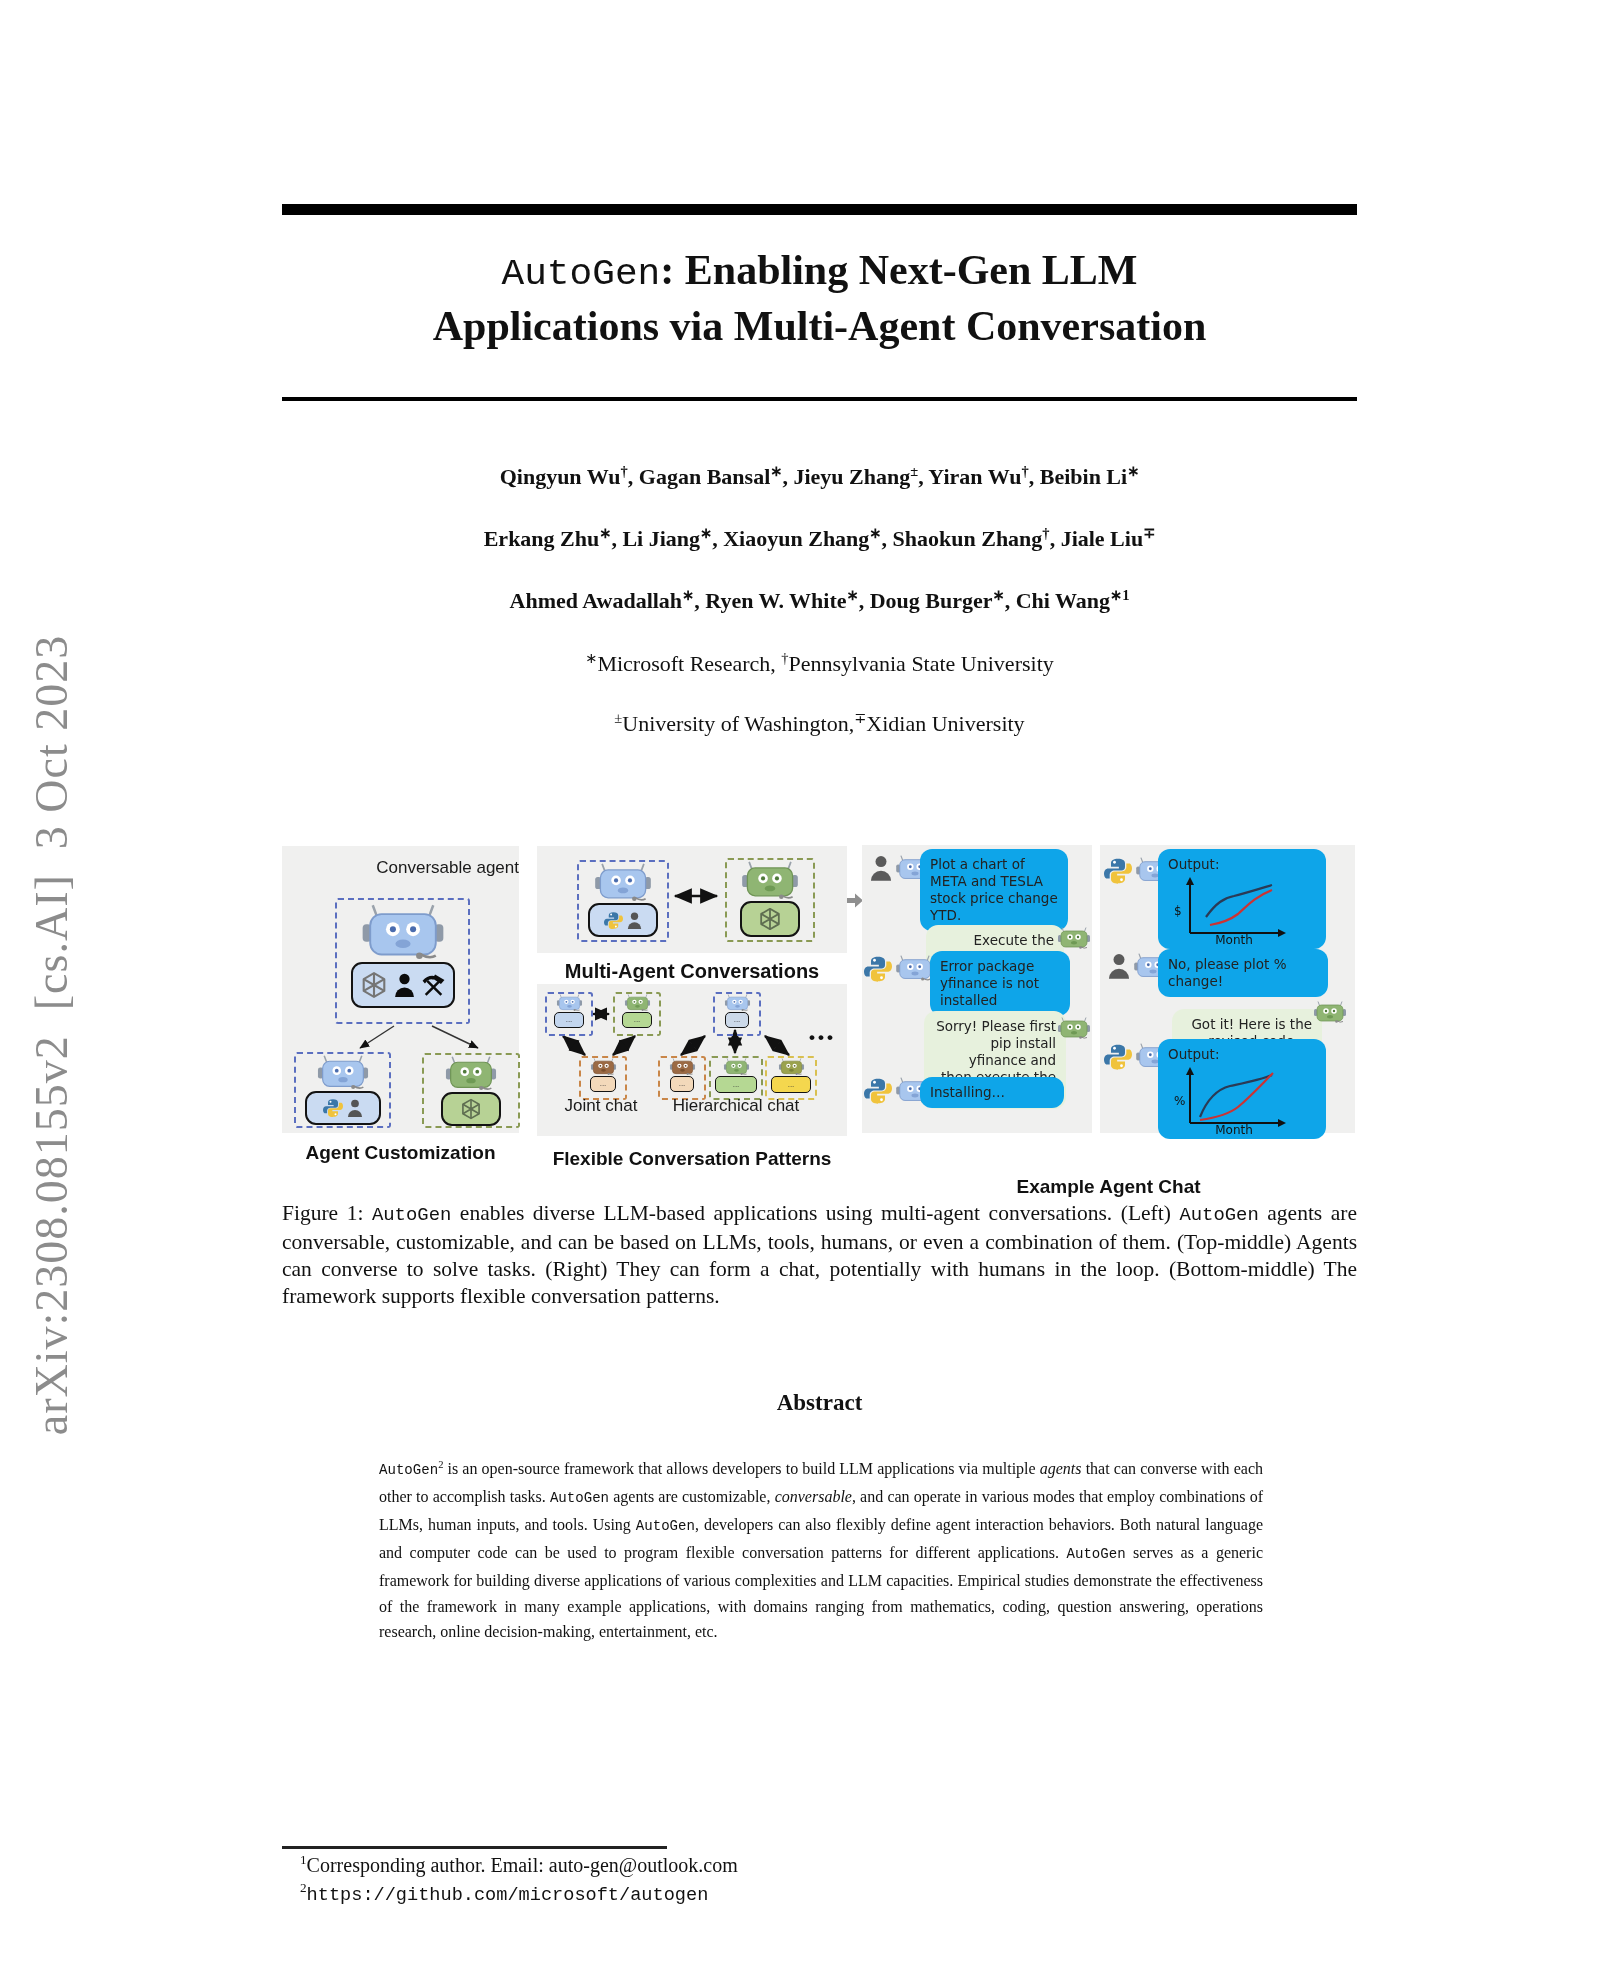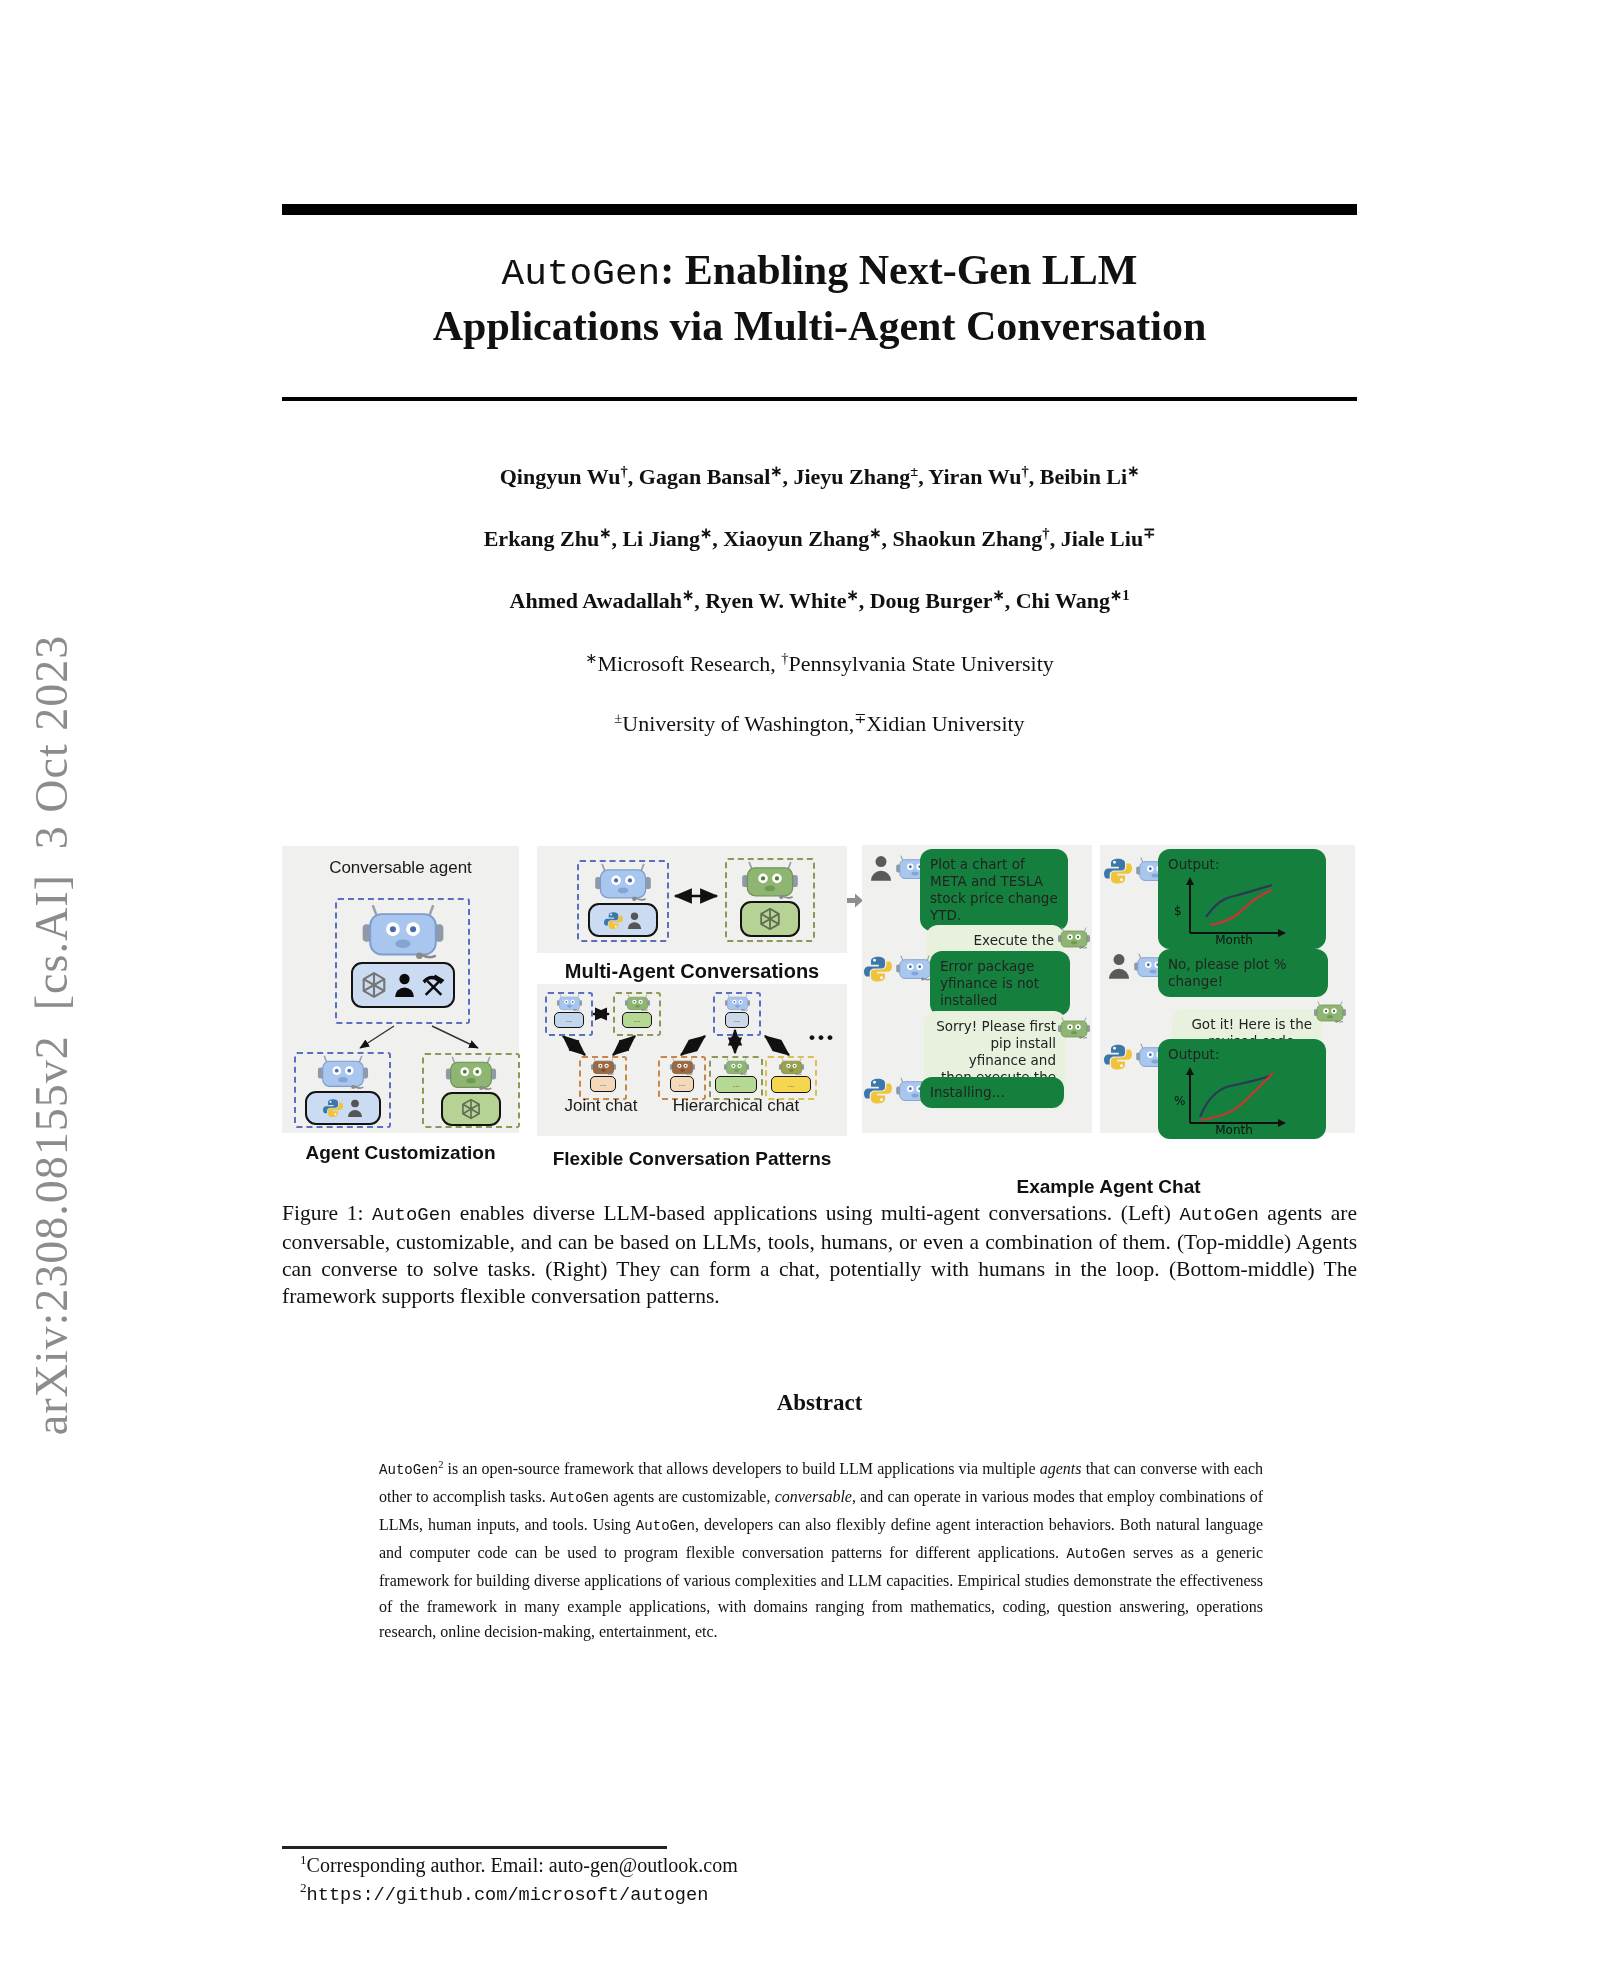--- a/index.html
+++ b/index.html
@@ -37,21 +37,21 @@
   .p-blue{background:#c3d6ee;} .p-bluegray{background:#ccd9e9;} .p-green{background:#b5d893;}
   .p-tan{background:#f3d9ba;} .p-yellow{background:#f4d74e;}
   
   .robot{--rc:#a8c6ee;--rs:#7e9ccc;--rp:#4a6cae;--rm:#84a4d6;}
   .robot.green{--rc:#8fb573;--rs:#6f9455;--rp:#4f7a3a;--rm:#6f9a55;}
   .robot.brown{--rc:#9b6a44;--rs:#7a4f2e;--rp:#5e3a1e;--rm:#7a4f2e;}
   .robot.olive{--rc:#9aa24e;--rs:#7a8138;--rp:#5e6428;--rm:#7a8138;}
   
   .bubble{position:absolute;border-radius:12px;padding:7px 10px;
           font-family:"DejaVu Sans",sans-serif;font-size:13.5px;line-height:1.25;color:#222;}
-  .b-blue{background:#15803d;}
+  .b-blue{background:#0ea5e9;}
   .b-green{background:#e7f1dd;text-align:right;}
   .avgroup{position:absolute;display:flex;align-items:flex-start;gap:4px;}
   .axis-label{font-family:"DejaVu Sans",sans-serif;font-size:12px;fill:#111;}
   
   #figcaption{left:0;top:1200px;width:1075px;font-size:21.5px;line-height:27px;text-align:justify;}
   .body-mono{font-family:"Liberation Mono","DejaVu Sans Mono",monospace;font-size:0.88em;}
   #abs-head{left:0;top:1390px;width:1075px;text-align:center;font-weight:bold;font-size:23px;}
   #abs-body{left:97px;top:1456px;width:884px;font-size:16px;line-height:25.9px;text-align:justify;}
   #fnrule{left:0;top:1846px;width:385px;height:2.5px;background:#222;}
   .fn{left:0;width:1075px;font-size:20px;}
@@ -128,21 +128,21 @@
   <div class="abs affil-line" style="top:651px;">
     <sup>∗</sup><span>Microsoft Research, </span><sup>†</sup><span>Pennsylvania State University</span>
   </div>
   <div class="abs affil-line" style="top:711px;">
     <sup>±</sup><span>University of Washington,</span><sup>∓</sup><span>Xidian University</span>
   </div>
 
   <div id="figure1" class="abs">
 
     <div class="panel" style="left:0;top:8px;width:237px;height:287px;">
-      <div class="minicap" style="left:0;top:12px;width:237px;">Conversable agent</div>
+      <div class="minicap" style="left:0;top:12px;width:237px;text-align:right;">Conversable agent</div>
       <div class="dashed" style="left:53px;top:52px;width:131px;height:122px;">
         <svg class="robot" width="84" height="58" style="margin-top:4px;">
             <use href="#robot"></use>
           </svg>
         <div class="pill" style="width:100px;height:42px;">
           <svg width="28" height="28" style="color:#757575;">
               <use href="#openai"></use>
             </svg>
           <svg width="21" height="24" style="color:#0c0c0c;">
               <use href="#person"></use>

